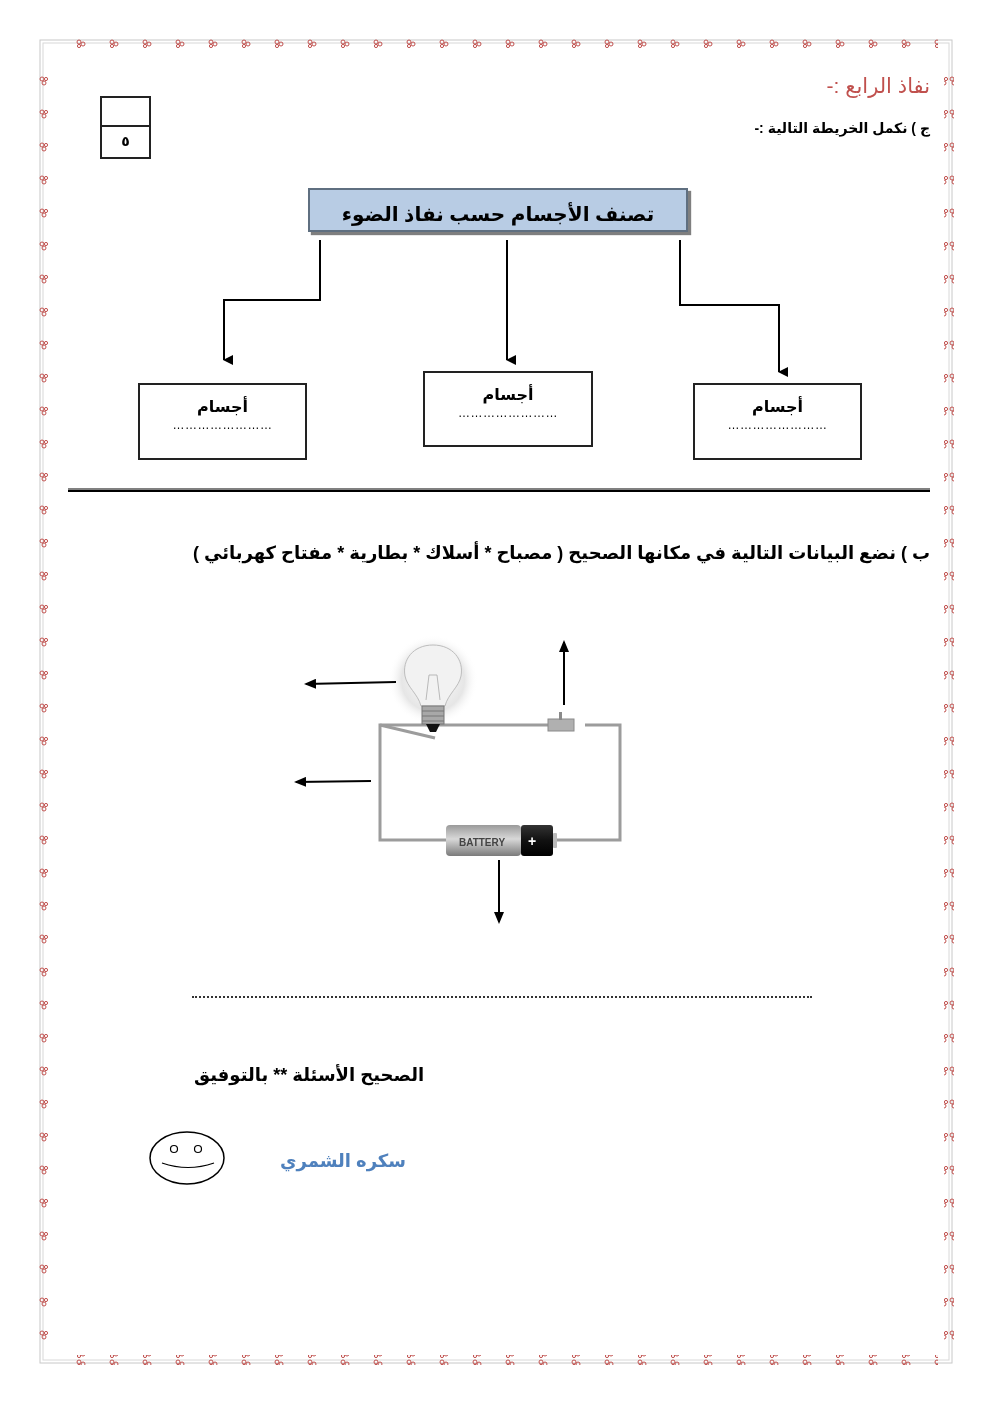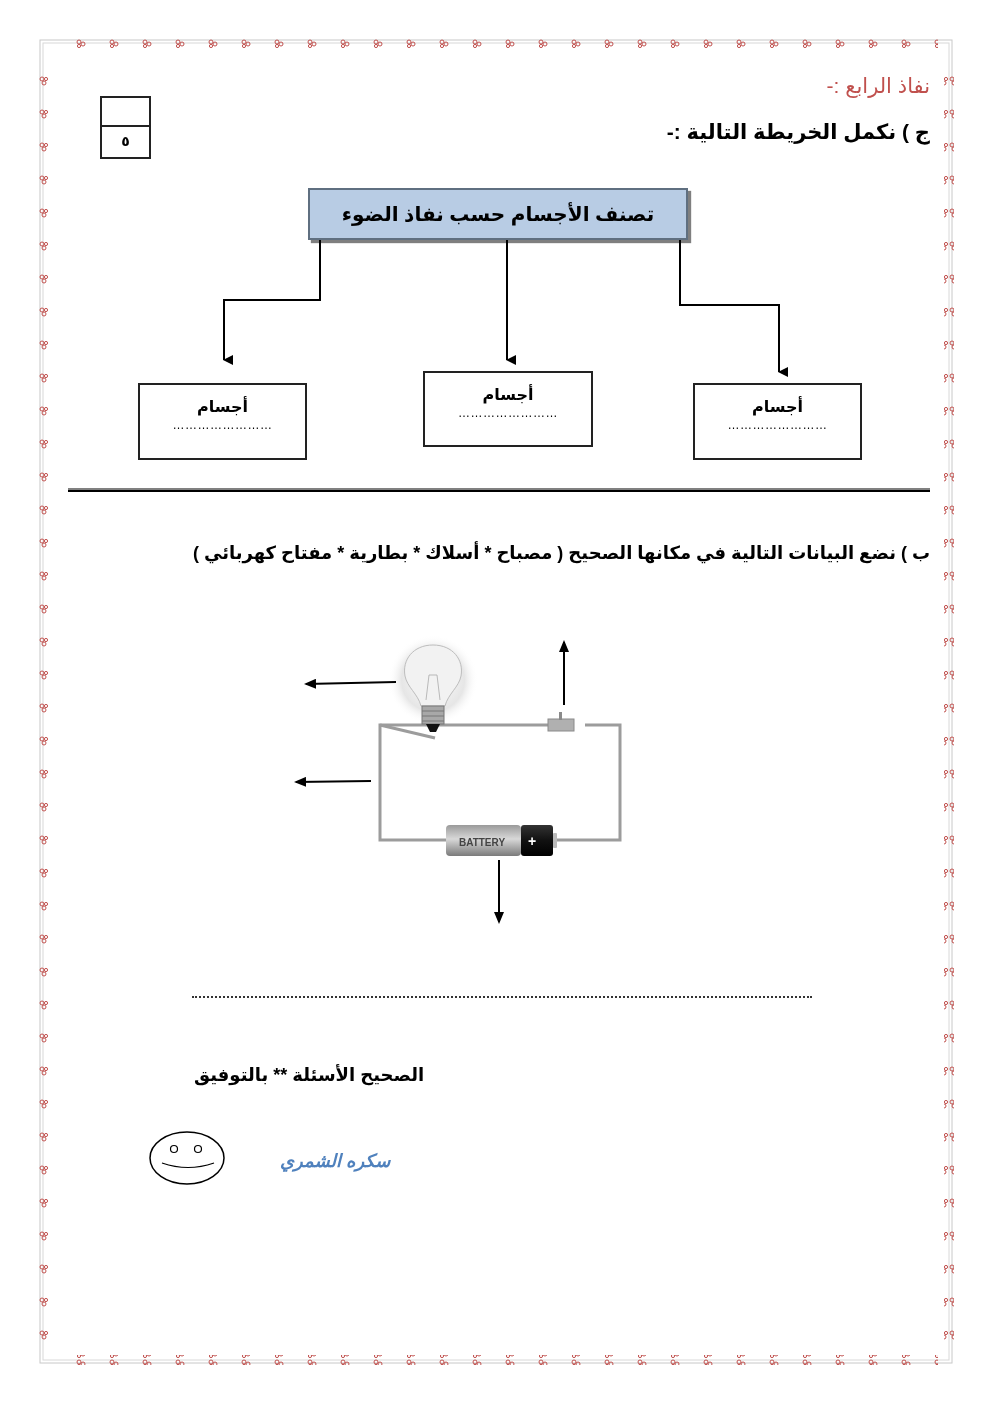--- a/index.html
+++ b/index.html
@@ -4,42 +4,42 @@
 <style>
   * { box-sizing: border-box; margin: 0; padding: 0; }
   html, body { width: 992px; height: 1403px; background: #fff; overflow: hidden; }
   body { position: relative; font-family: "Liberation Sans", "DejaVu Sans", sans-serif; color: #000; }
 
   .page-border { position: absolute; left: 38px; top: 38px; width: 916px; height: 1327px; }
   .abs { position: absolute; }
   .rtl { direction: rtl; unicode-bidi: embed; white-space: nowrap; }
 
   .section-title { right: 62px; top: 74px; font-size: 21px; color: #c0504d; font-weight: normal; }
-  .q-c-title { right: 62px; top: 120px; font-size: 21px; font-weight: bold; }
+  .q-c-title { right: 62px; top: 120px; font-size: 14px; font-weight: bold; }
 
   .score-box { left: 100px; top: 96px; width: 51px; height: 63px; border: 2px solid #222; }
   .score-box .top { height: 29px; border-bottom: 2px solid #222; }
   .score-box .bot { height: 30px; text-align: center; font-size: 14px; font-weight: bold; line-height: 28px; }
 
-  .map-head { left: 308px; top: 188px; width: 380px; height: 52px; background: #b8cce4;
+  .map-head { left: 308px; top: 188px; width: 380px; height: 44px; background: #b8cce4;
     border: 2px solid #5f6f80; box-shadow: 3px 3px 1px #7f7f7f; text-align: center;
     font-size: 20px; font-weight: bold; line-height: 48px; }
 
   .cat-box { border: 2px solid #222; background: #fff; text-align: center; }
   .cat-box .label { font-size: 16px; font-weight: bold; display: block; margin-top: 12px; }
   .cat-box .dots { font-size: 12px; letter-spacing: 0.5px; display: block; margin-top: 2px; }
 
   .divider { left: 68px; top: 488px; width: 862px; height: 4px; background: #808080; border-bottom: 2px solid #000; }
 
   .q-b-title { right: 62px; top: 542px; font-size: 18px; font-weight: bold; text-align: center; }
 
   .answer-line { left: 192px; top: 996px; width: 620px; border-top: 2px dotted #333; }
 
   .end-text { left: 194px; top: 1064px; font-size: 18px; font-weight: bold; }
-  .signature { left: 280px; top: 1150px; font-size: 18px; font-weight: bold; color: #4f81bd; font-style: italic; }
+  .signature { left: 280px; top: 1150px; font-size: 18px; font-weight: bold; color: #4f81bd; }
 </style>
 </head>
 <body>
 
 <svg class="page-border abs" viewBox="0 0 916 1327" width="916" height="1327">
   <defs>
     <pattern id="flowerH" x="0" y="0" width="33" height="10" patternUnits="userSpaceOnUse">
       <circle cx="8" cy="4" r="2" fill="none" stroke="#c0504d" stroke-width="1"></circle>
       <circle cx="12" cy="6" r="2" fill="none" stroke="#c0504d" stroke-width="1"></circle>
       <circle cx="8" cy="8" r="1.6" fill="none" stroke="#c0504d" stroke-width="1"></circle>

